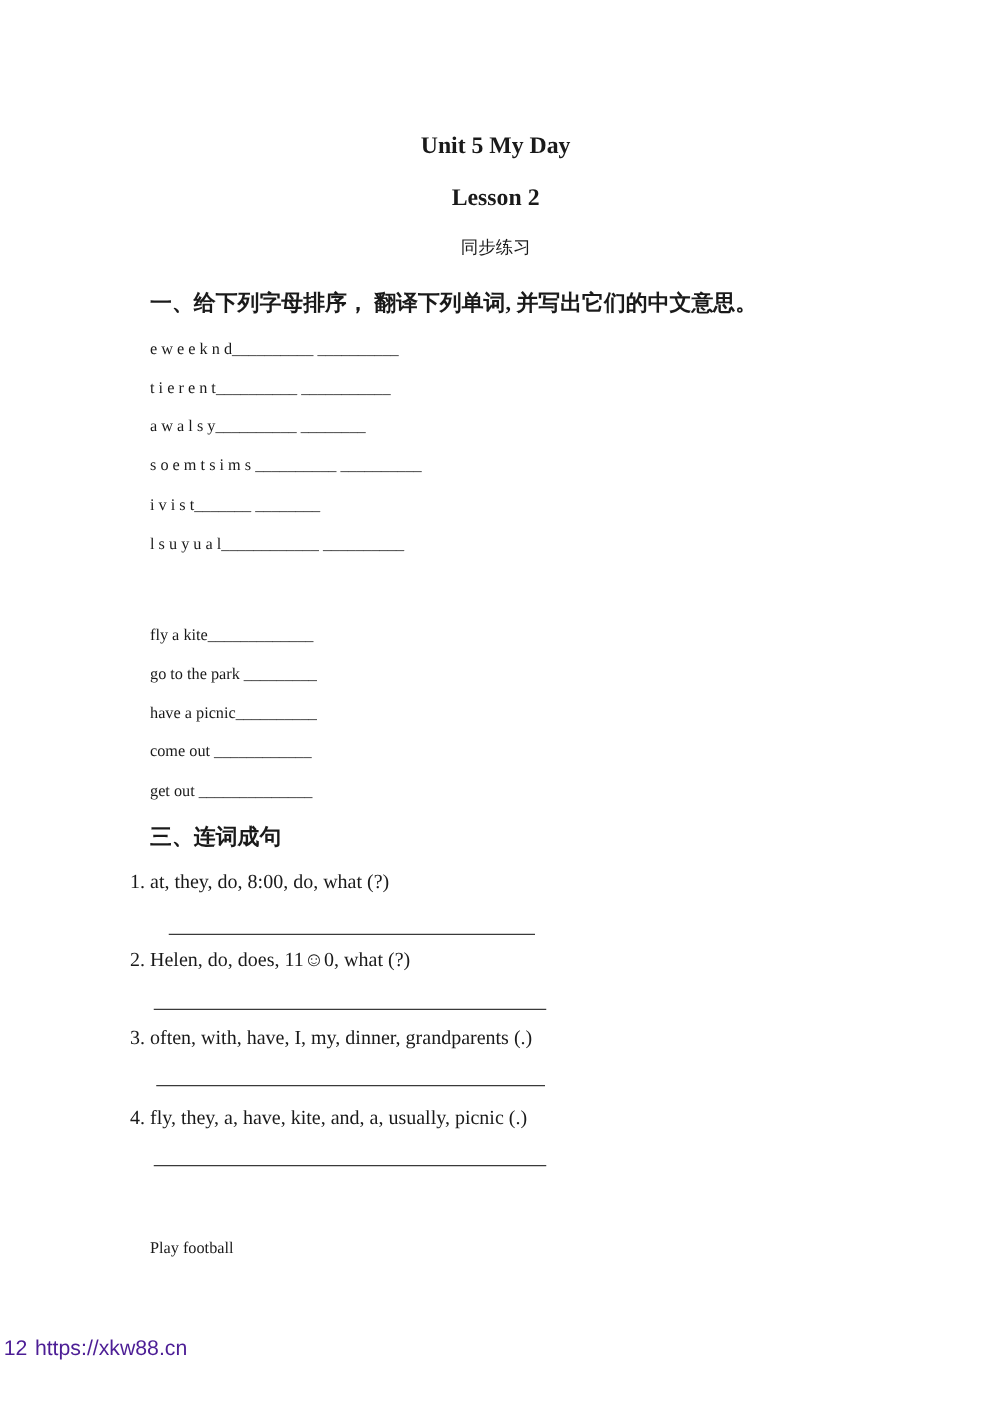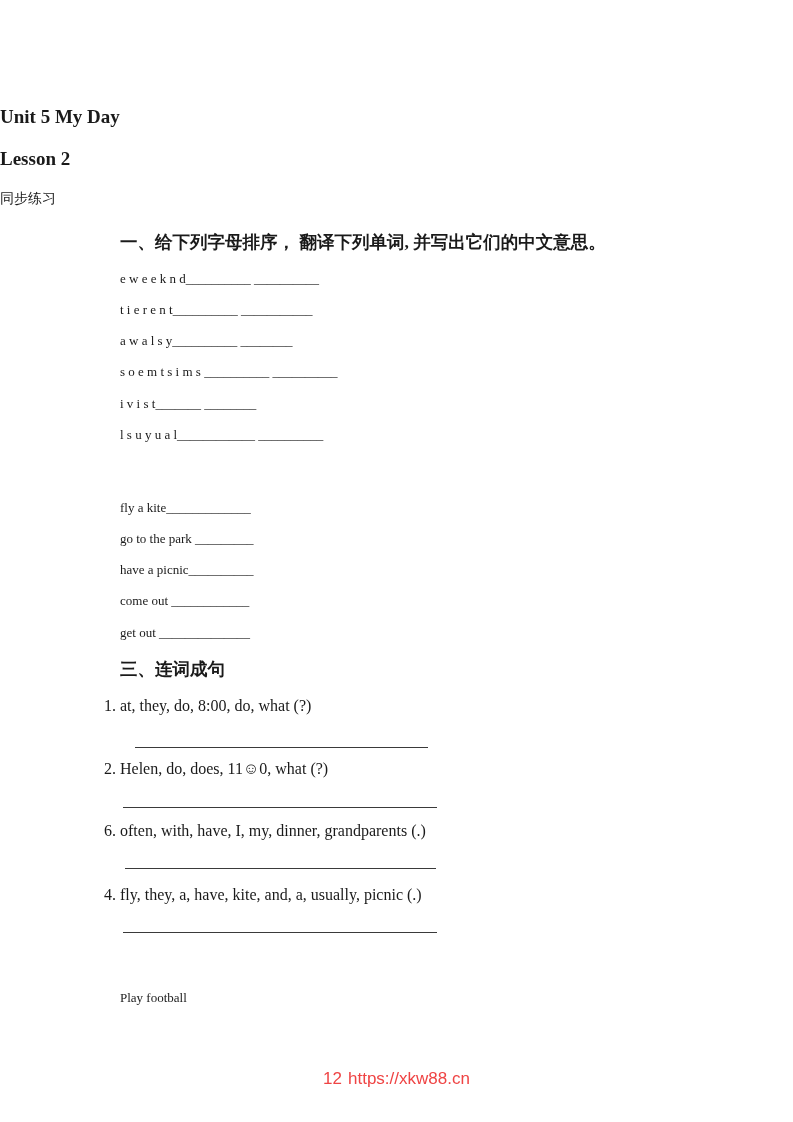--- a/index.html
+++ b/index.html
@@ -13,21 +13,21 @@
     height: 1122px;
     background: #ffffff;
     font-family: "Liberation Serif", "DejaVu Serif", serif;
     color: #1a1a1a;
     overflow: hidden;
   }
   .centered {
     position: absolute;
     left: 0;
     right: 0;
-    text-align: left;
+    text-align: center;
   }
   .doc-title {
     font-size: 19px;
     font-weight: bold;
     line-height: 26px;
   }
   .doc-subtitle {
     font-size: 14px;
     font-weight: normal;
     line-height: 26px;
@@ -58,24 +58,24 @@
   .answer-line {
     position: absolute;
     height: 0;
     border-bottom: 1.2px solid #3a3a3a;
   }
   .footer {
     position: absolute;
     left: 0;
     right: 0;
     top: 1069px;
-    text-align: center;
+    text-align: left;
     font-family: "Liberation Sans", "DejaVu Sans", sans-serif;
     font-size: 17px;
-    color: #ef4444;
+    color: #4c1d95;
   }
   .footer span { margin: 0 3px; }
 </style>
 </head>
 <body>
 
 <div class="page">
 
   <div class="centered doc-title" style="top:104px">Unit 5 My Day</div>
   <div class="centered doc-title" style="top:146px">Lesson 2</div>
@@ -93,21 +93,21 @@
   <div class="line-item" style="top:530px">go to the park _________</div>
   <div class="line-item" style="top:561px">have a picnic__________</div>
   <div class="line-item" style="top:592px">come out ____________</div>
   <div class="line-item" style="top:624px">get out ______________</div>
 
   <div class="sec-heading" style="top:657px">三、连词成句</div>
   <div class="question" style="top:697px">1. at, they, do, 8:00, do, what (?)</div>
   <div class="answer-line" style="top:747px; left:135px; width:293px"></div>
   <div class="question" style="top:760px">2. Helen, do, does, 11☺0, what (?)</div>
   <div class="answer-line" style="top:807px; left:123px; width:314px"></div>
-  <div class="question" style="top:822px">6. often, with, have, I, my, dinner, grandparents (.)</div>
+  <div class="question" style="top:822px">3. often, with, have, I, my, dinner, grandparents (.)</div>
   <div class="answer-line" style="top:868px; left:125px; width:311px"></div>
   <div class="question" style="top:886px">4. fly, they, a, have, kite, and, a, usually, picnic (.)</div>
   <div class="answer-line" style="top:932px; left:123px; width:314px"></div>
 
   <div class="line-item" style="top:989px">Play football</div>
 
   <div class="footer">
     <span>12</span><span>https://xkw88.cn</span>
   </div>
 

